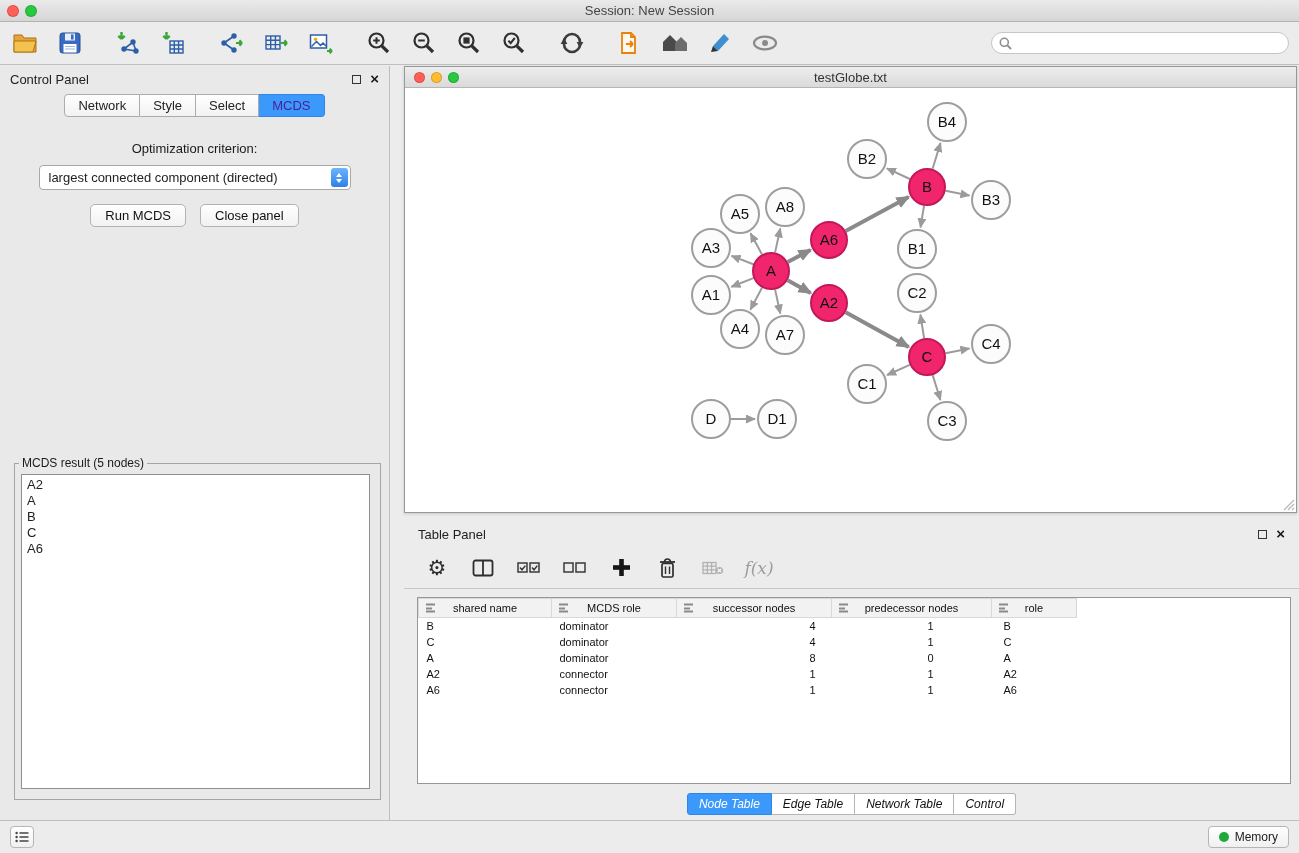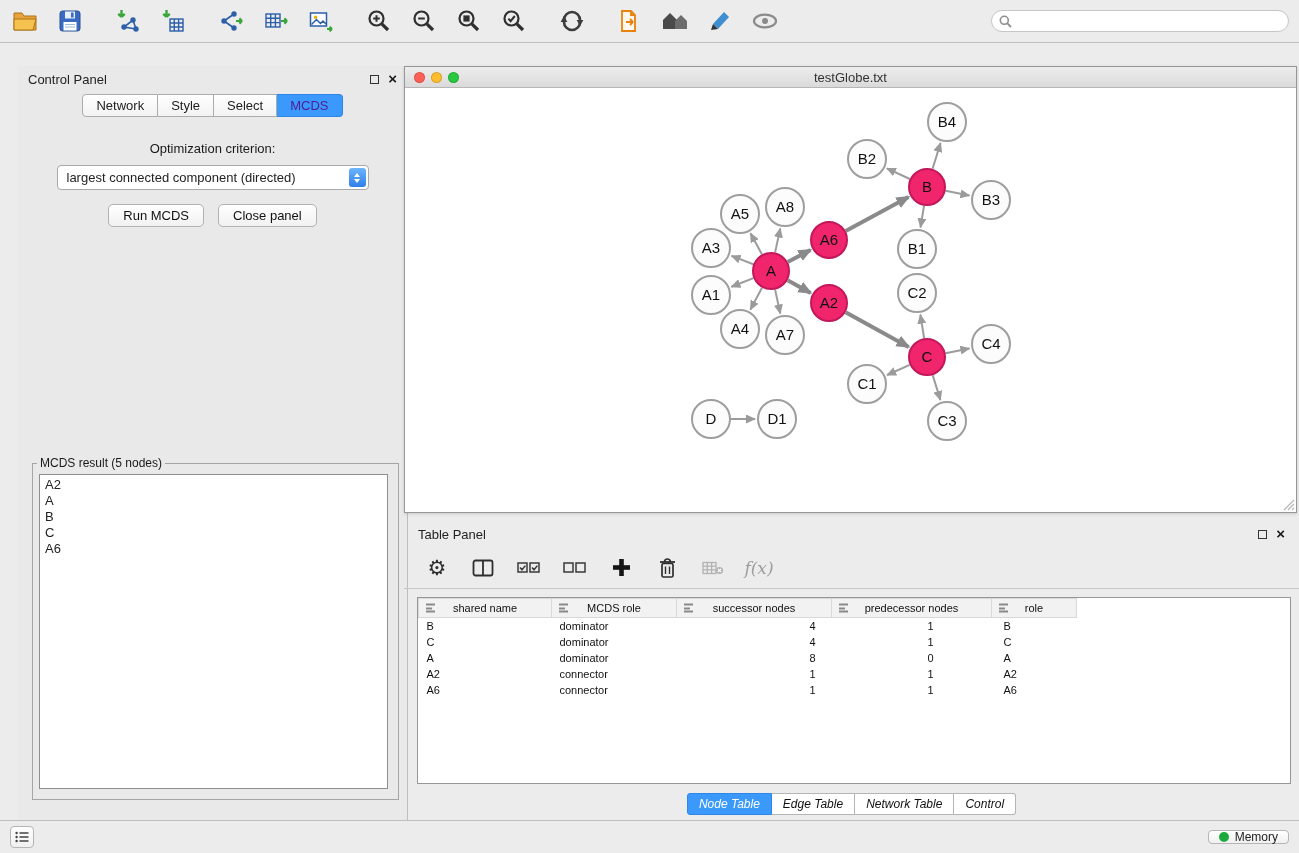--- a/index.html
+++ b/index.html
@@ -19,21 +19,21 @@
   .tool-group { display:flex; align-items:center; gap:15px; margin-right:28px; }
   .icon-btn { width:30px; height:30px; display:flex; align-items:center; justify-content:center; cursor:pointer; }
   .search-box { margin-left:auto; width:298px; height:22px; background:#fff; border:1px solid #C6C6C6; border-radius:11px; display:flex; align-items:center; padding:0 7px; }
   .search-box svg { flex:none; }
   .search-box input { border:none; outline:none; flex:1; margin-left:5px; font-size:12px; font-family:"Liberation Sans",sans-serif; background:transparent; }
 
   
   .main { position:absolute; top:66px; left:0; right:0; bottom:33px; }
 
   
-  .control-panel { position:absolute; left:0; top:0; width:390px; height:100%; background:#E9E9E9; border-right:1px solid #BDBDBD;margin-left:18px; }
+  .control-panel { position:absolute; left:0; top:0; width:390px; height:100%; background:#E9E9E9; border-right:1px solid #BDBDBD; }
   .cp-header { height:26px; display:flex; align-items:center; padding:0 10px; }
   .panel-title { font-size:13px; color:#222; }
   .win-controls { margin-left:auto; display:flex; align-items:center; gap:9px; }
   .float-box { width:9px; height:9px; border:1.5px solid #333; display:inline-block; }
   .close-x { font-size:15px; font-weight:bold; color:#1A1A1A; line-height:10px; cursor:pointer; }
   .cp-tabs { display:flex; justify-content:center; margin-top:2px; }
   .cp-tab { border:1px solid #ACACAC; border-left:none; background:linear-gradient(#FFFFFF,#F2F2F2); padding:3px 13px; font-size:13px; color:#222; cursor:pointer; }
   .cp-tab:first-child { border-left:1px solid #ACACAC; border-radius:4px 0 0 4px; }
   .cp-tab:last-child { border-radius:0 4px 4px 0; }
   .cp-tab.active { background:#3B99FC; border-color:#2E86E8; color:#4c1d95; }
@@ -80,28 +80,35 @@
   .node-table td.name5 { padding-left:12px; }
   .tp-tabs { height:32px; display:flex; justify-content:center; align-items:center;font-style:italic; }
   .tp-tab { border:1px solid #B5B5B5; border-left:none; background:#fff; padding:3px 11px; font-size:12px; color:#111; cursor:pointer; }
   .tp-tab:first-child { border-left:1px solid #B5B5B5; border-radius:3px 0 0 3px; }
   .tp-tab:last-child { border-radius:0 3px 3px 0; }
   .tp-tab.active { background:#3B99FC; border-color:#2E86E8; color:#fff; }
 
   
   .statusbar { position:absolute; left:0; right:0; bottom:0; height:33px; background:#ECECEC; border-top:1px solid #BFBFBF; display:flex; align-items:center; padding:0 10px; }
   .status-left-btn { width:24px; height:22px; border:1px solid #B5B5B5; border-radius:4px; background:linear-gradient(#FFF,#F0F0F0); display:flex; align-items:center; justify-content:center; cursor:pointer; }
-  .memory-btn { margin-left:auto; height:14px; display:flex; align-items:center; gap:6px; border:1px solid #B5B5B5; border-radius:4px; background:linear-gradient(#FFF,#F0F0F0); padding:0 10px; font-size:12px; cursor:pointer; }
+  .memory-btn { margin-left:auto; height:22px; display:flex; align-items:center; gap:6px; border:1px solid #B5B5B5; border-radius:4px; background:linear-gradient(#FFF,#F0F0F0); padding:0 10px; font-size:12px; cursor:pointer; }
   .green-dot { width:10px; height:10px; border-radius:50%; background:#1FA83C; display:inline-block; }
 </style>
 </head>
 <body>
 
 <div class="app">
 
+  <div class="titlebar">
+    <div class="traffic">
+      <span class="dot red"></span>
+      <span class="dot green"></span>
+    </div>
+    <div class="title">Session: New Session</div>
+  </div>
 
   <div class="toolbar">
     <div class="tool-group">
       <div class="icon-btn">
         <svg width="26" height="24" viewBox="0 0 26 24">
           <path d="M2 4 h8 l2 3 h12 v14 H2 z" fill="#E8A33D" stroke="#A97516" stroke-width="1"></path>
           <path d="M2 10 h22 l-3 11 H2 z" fill="#F6C24F" stroke="#A97516" stroke-width="1"></path>
         </svg>
       </div>
       <div class="icon-btn">

